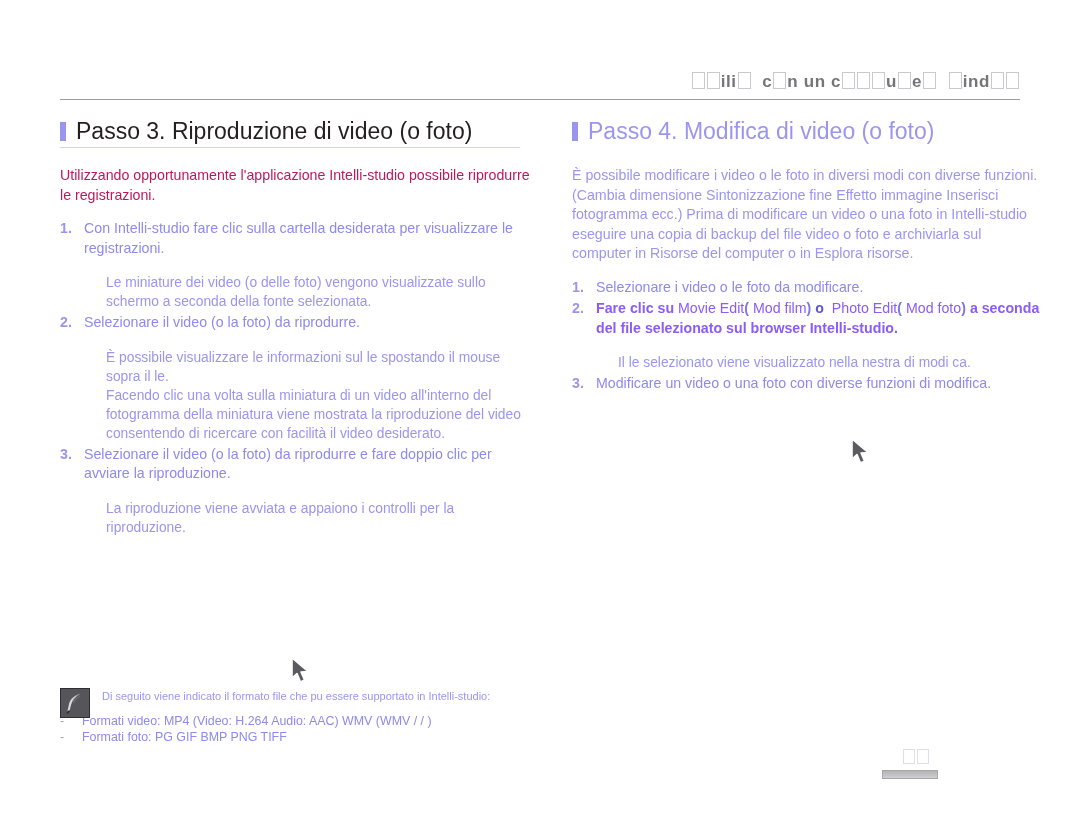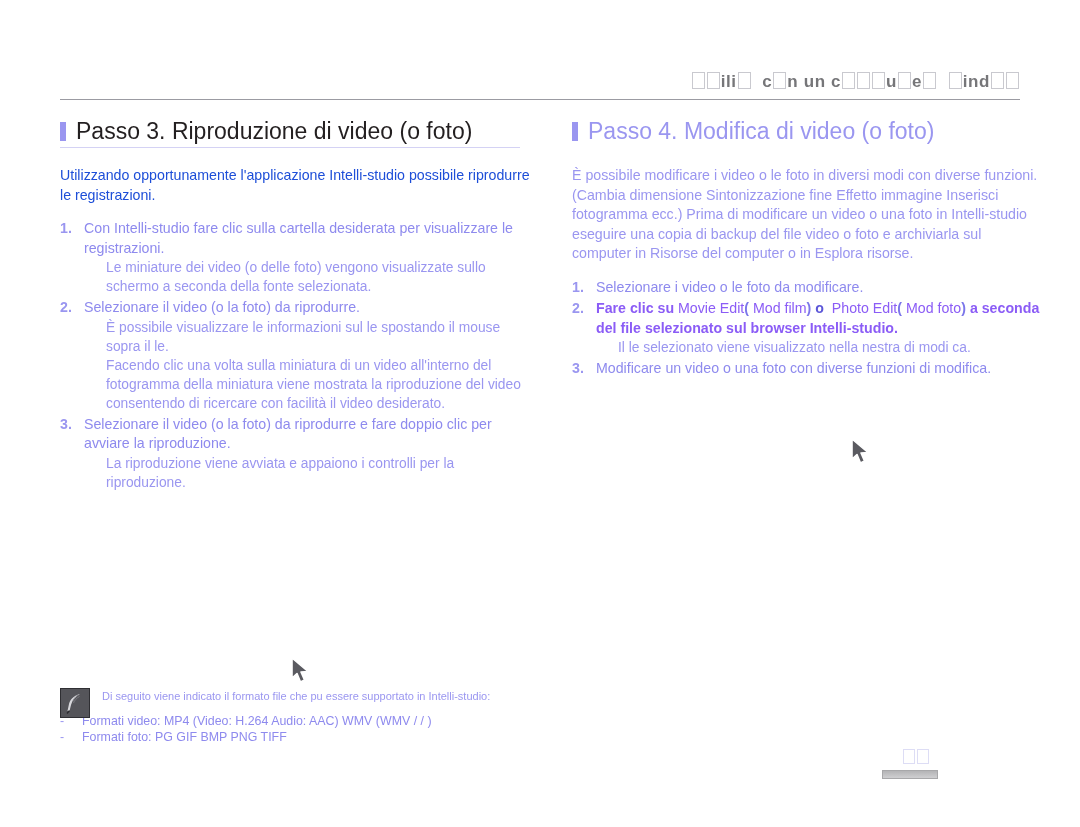--- a/index.html
+++ b/index.html
@@ -87,21 +87,21 @@
     border-top: 1px solid #d4d2f4;
     width: 460px;
   }
   .head-rule.hidden { visibility: hidden; border-top-color: transparent; }
 
   .intro {
     margin-top: 18px;
     font-size: 14.2px;
     line-height: 19.5px;
   }
-  .intro-dark { color: #1d4ed8; }
+  .intro-dark { color: #be185d; }
   .intro-light { color: #9a96f0; }
 
   
   .olist {
     margin-top: 14px;
   }
   .oitem {
     display: flex;
     margin-bottom: 2px;
   }
@@ -115,21 +115,21 @@
   }
   .obody {
     flex: 1 1 auto;
     font-size: 14.2px;
     line-height: 19.5px;
     color: #8e8aee;
   }
   .obody b { font-weight: bold; color: #8b5cf6; }
   .sub {
     margin-left: 22px;
-    margin-top: 0;
+    margin-top: 15px;
     font-size: 13.8px;
     line-height: 19px;
     color: #9a96f0;
   }
   .sub-tight { margin-top: 0; }
 
   .btnlabel {
     color: #8b5cf6;
   }
   .paren {

